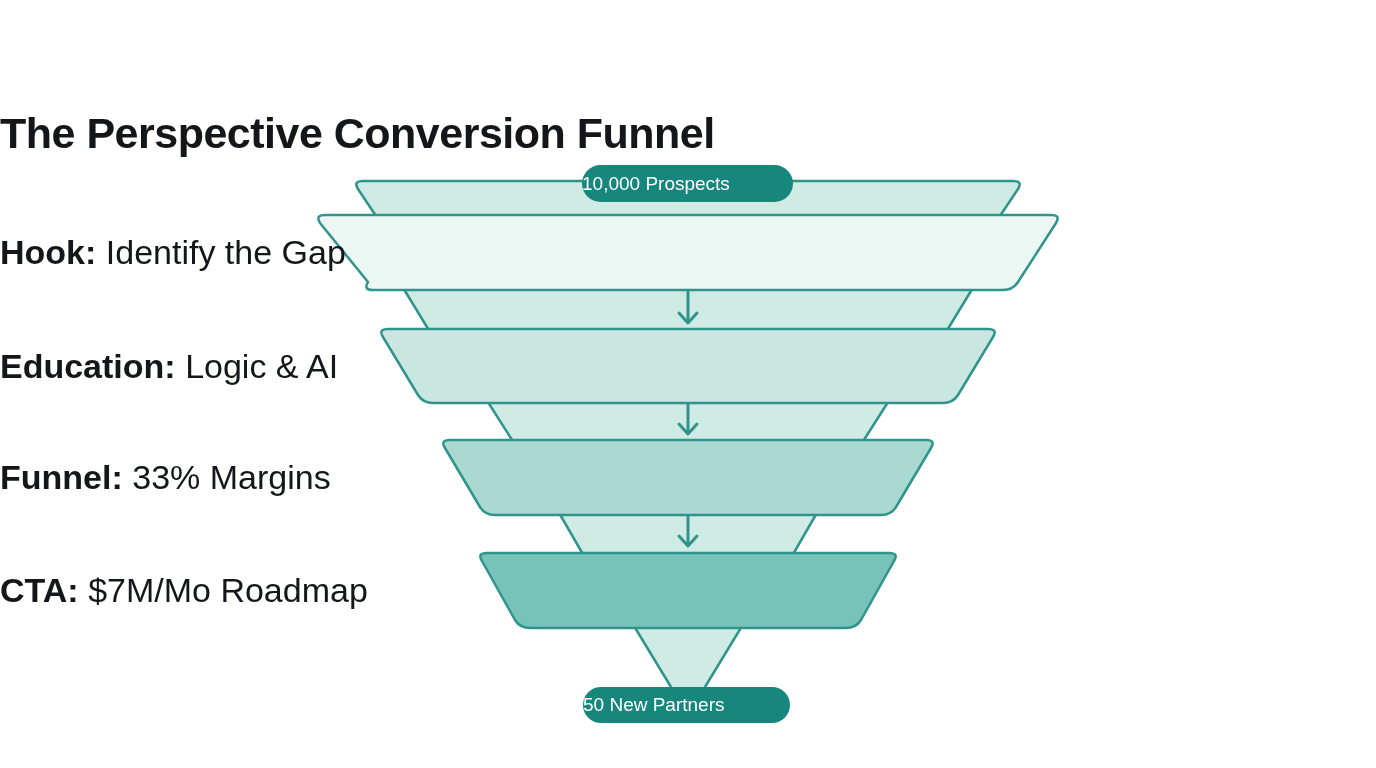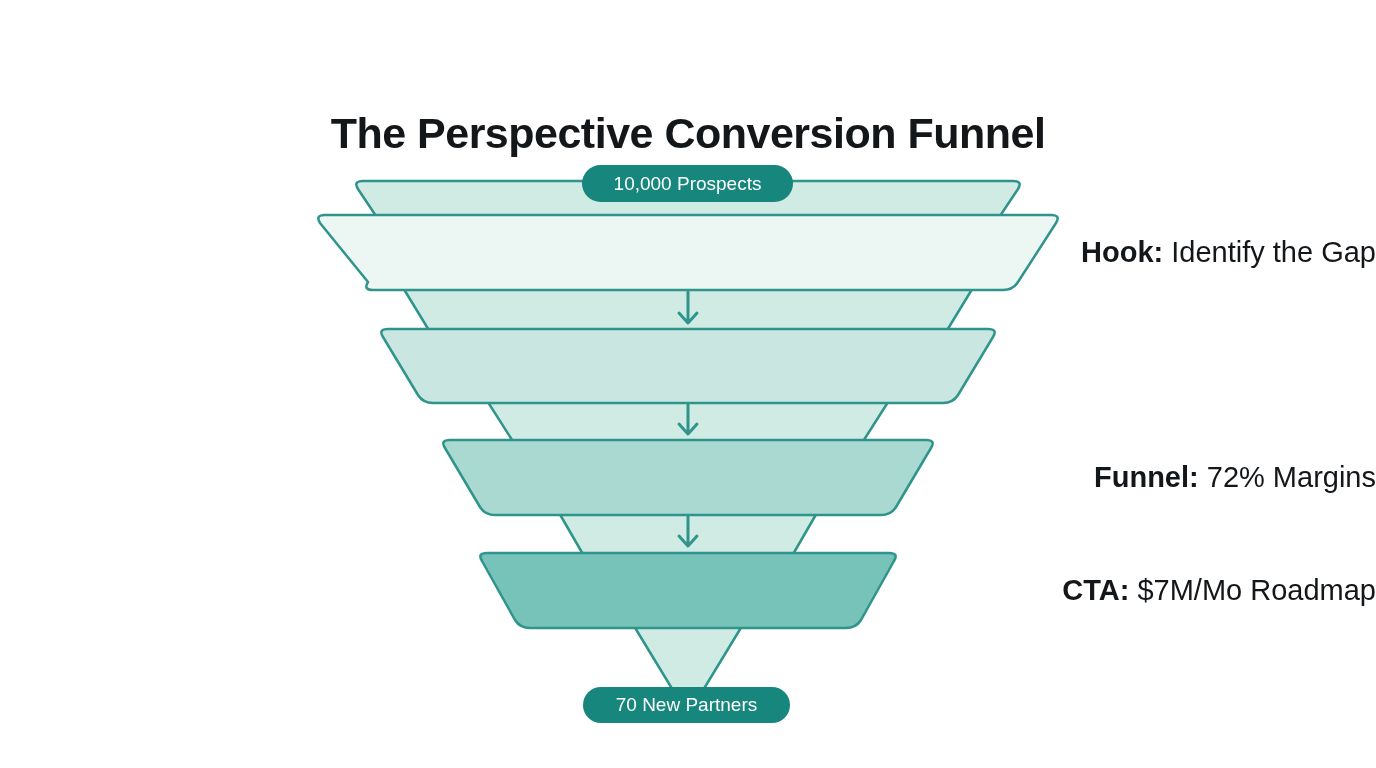--- a/index.html
+++ b/index.html
@@ -15,21 +15,21 @@
     position: relative;
     width: 1376px;
     height: 768px;
     background: var(--background, #ffffff);
   }
   .page-title {
     position: absolute;
     top: 80px;
     left: 0;
     width: 100%;
-    text-align: center;
+    text-align: left;
     font-size: 43px;
     font-weight: 700;
     letter-spacing: -0.5px;
     color: var(--title-text, #14171a);
   }
   svg.funnel {
     position: absolute;
     top: 0;
     left: 0;
   }
@@ -48,36 +48,35 @@
     fill: none;
     stroke: var(--arrow, #2f948b);
     stroke-width: 3;
     stroke-linecap: round;
     stroke-linejoin: round;
   }
   .tier-label {
     position: absolute;
     left: 0;
     width: 100%;
-    text-align: right;
-    font-size: 29px;
+    text-align: left;
+    font-size: 34px;
     color: var(--tier-text, #14171a);
     white-space: nowrap;
   }
   .tier-label .prefix { font-weight: 700; }
   .tier-label.hook      { top: 215px; height: 75px; line-height: 75px; }
   .tier-label.education { top: 329px; height: 74px; line-height: 74px; }
   .tier-label.proof     { top: 440px; height: 75px; line-height: 75px; }
   .tier-label.cta       { top: 553px; height: 75px; line-height: 75px; }
   .badge {
     position: absolute;
     background: var(--badge-fill, #17867c);
     color: var(--badge-text, #ffffff);
     border-radius: 19px;
-    text-align: center;
     font-size: 19px;
     white-space: nowrap;
   }
   .badge.top    { left: 582px; top: 165px; width: 211px; height: 37px; line-height: 37px; }
   .badge.bottom { left: 583px; top: 687px; width: 207px; height: 36px; line-height: 36px; }
 </style>
 </head>
 <body>
 
 <div class="stage">
@@ -99,29 +98,33 @@
 
     <path class="arrow" d="M 688 292 L 688 320 M 679 313 L 688 323 L 697 313"></path>
     <path class="arrow" d="M 688 404 L 688 431 M 679 424 L 688 434 L 697 424"></path>
     <path class="arrow" d="M 688 516 L 688 543 M 679 536 L 688 546 L 697 536"></path>
   </svg>
 
   <div class="tier-label hook">
     <span class="prefix">Hook:</span>
     <span class="rest">Identify the Gap</span>
   </div>
+  <div class="tier-label education">
+    <span class="prefix">Education:</span>
+    <span class="rest">Logic &amp; AI</span>
+  </div>
   <div class="tier-label proof">
     <span class="prefix">Funnel:</span>
-    <span class="rest">72% Margins</span>
+    <span class="rest">33% Margins</span>
   </div>
   <div class="tier-label cta">
     <span class="prefix">CTA:</span>
     <span class="rest">$7M/Mo Roadmap</span>
   </div>
 
   <div class="badge top">
     <span>10,000 Prospects</span>
   </div>
   <div class="badge bottom">
-    <span>70 New Partners</span>
+    <span>50 New Partners</span>
   </div>
 
 </div>
 
 </body></html>

